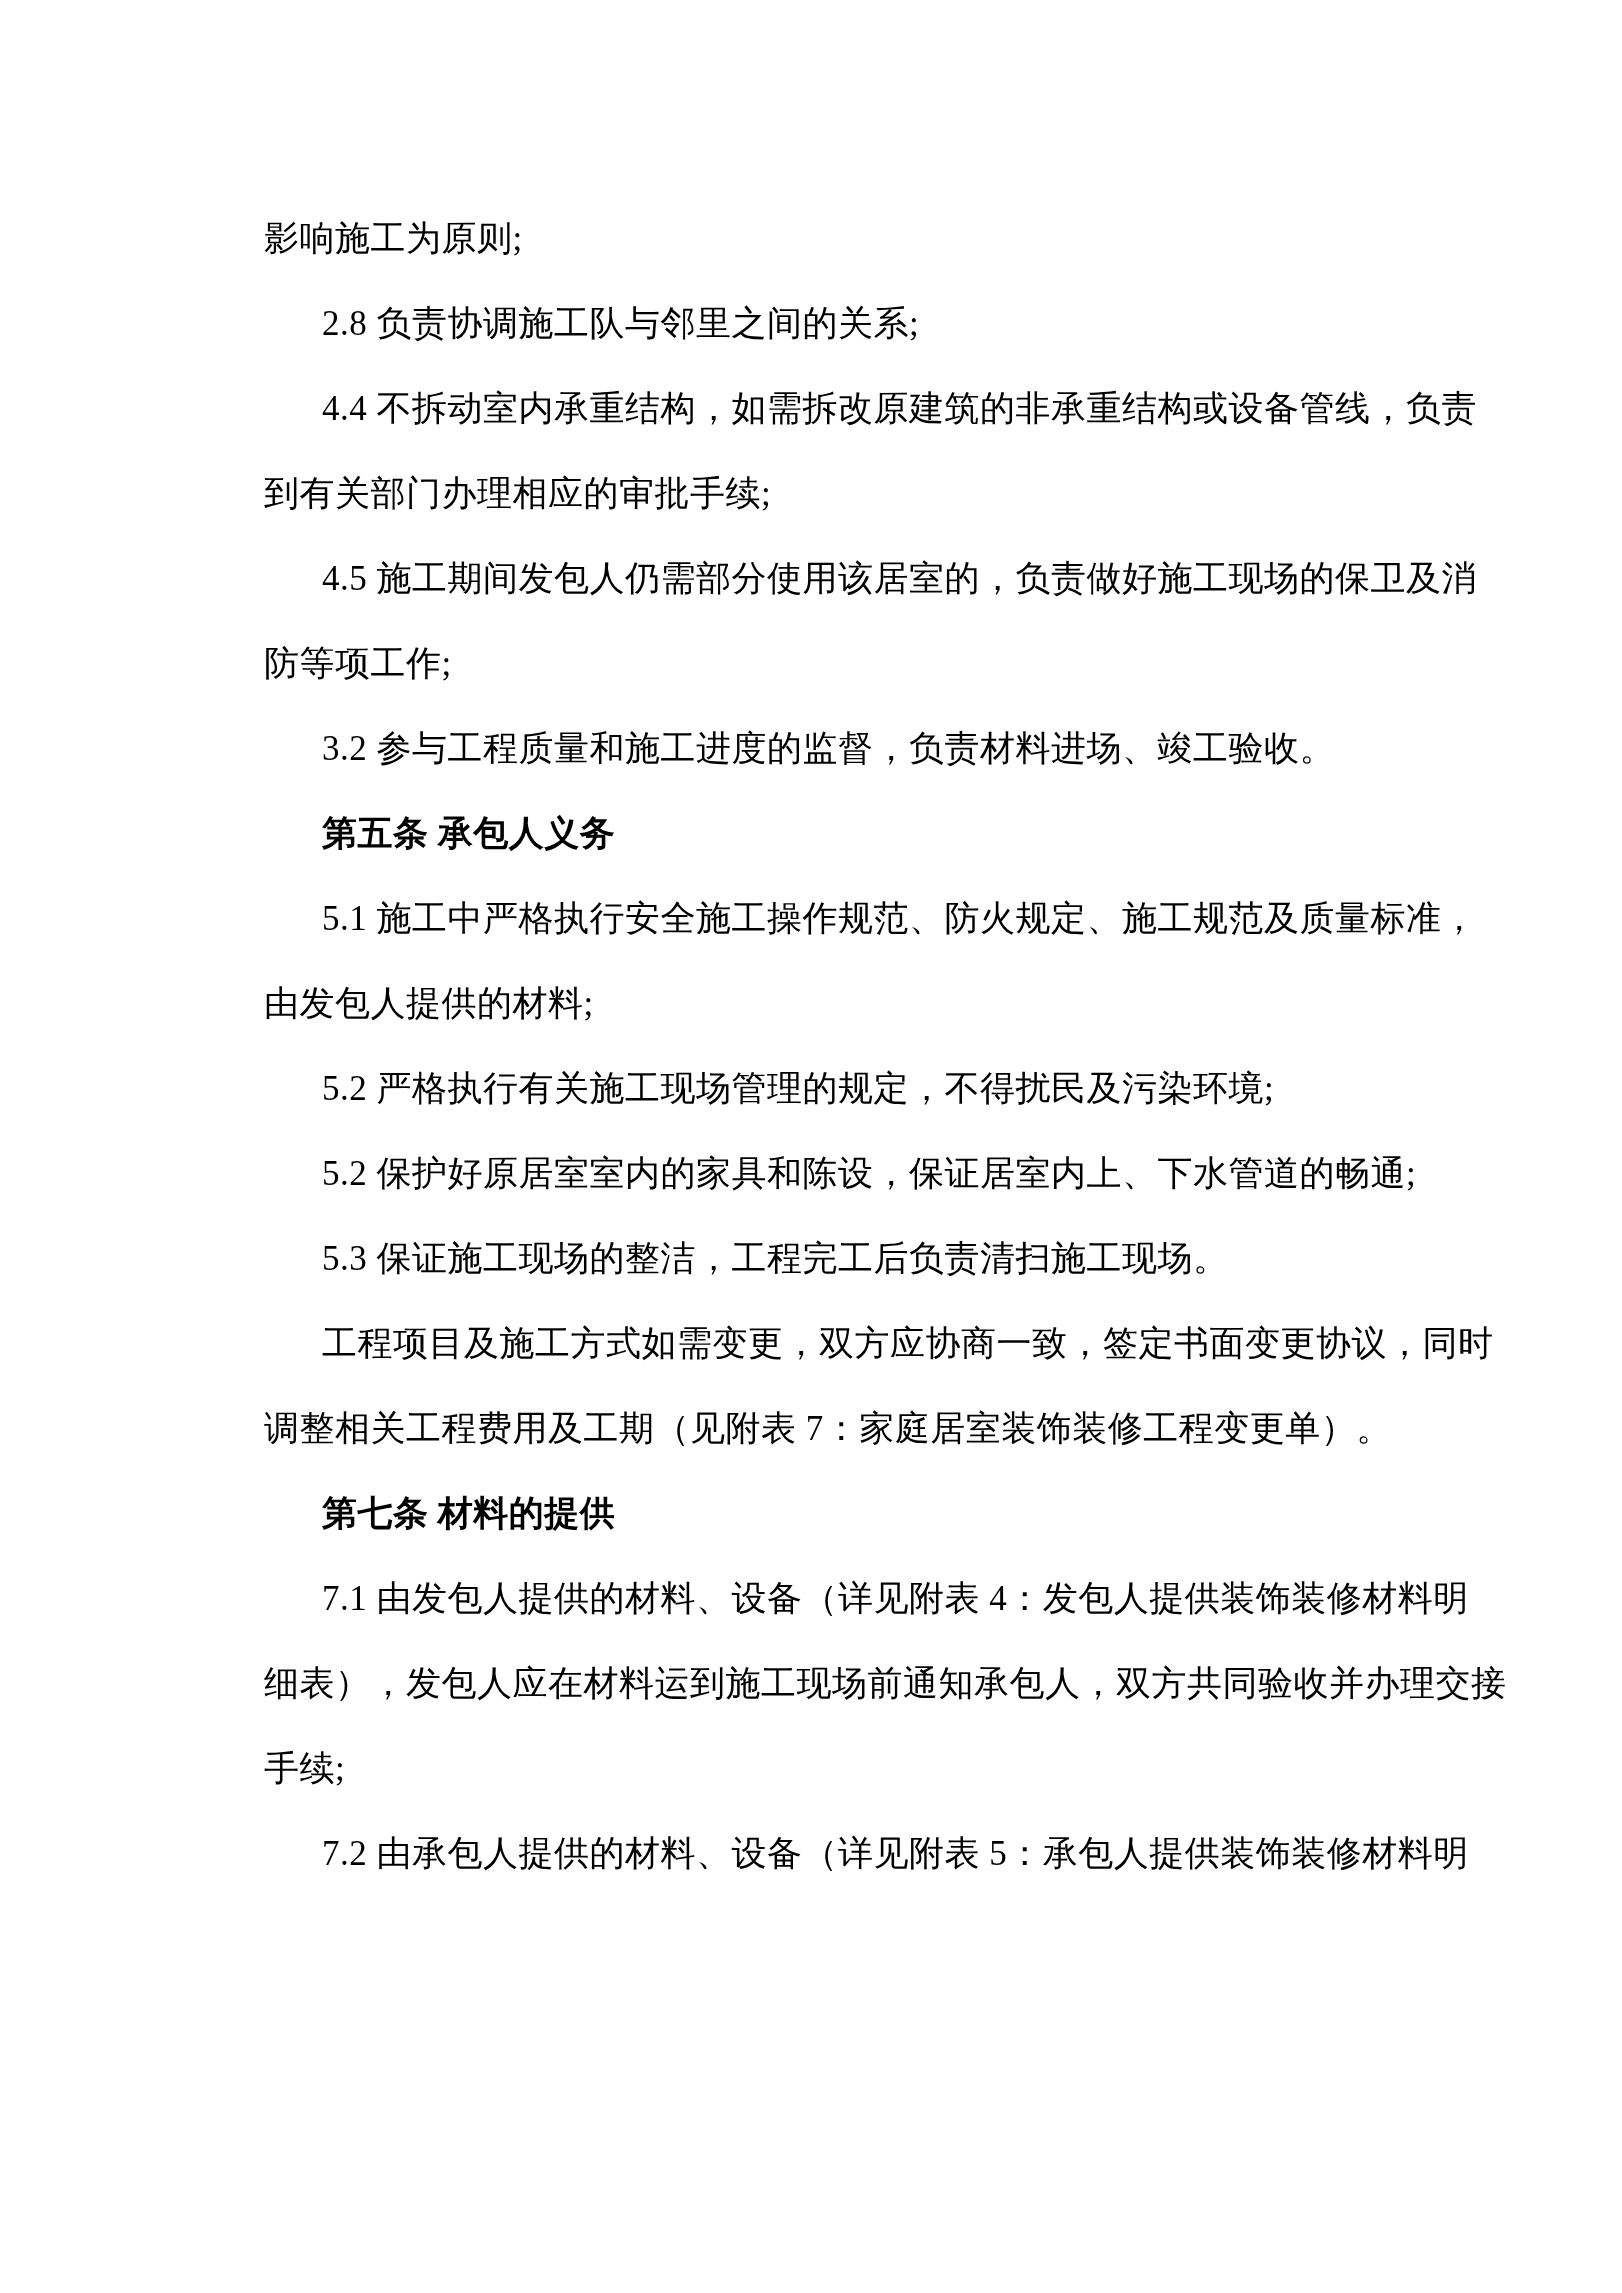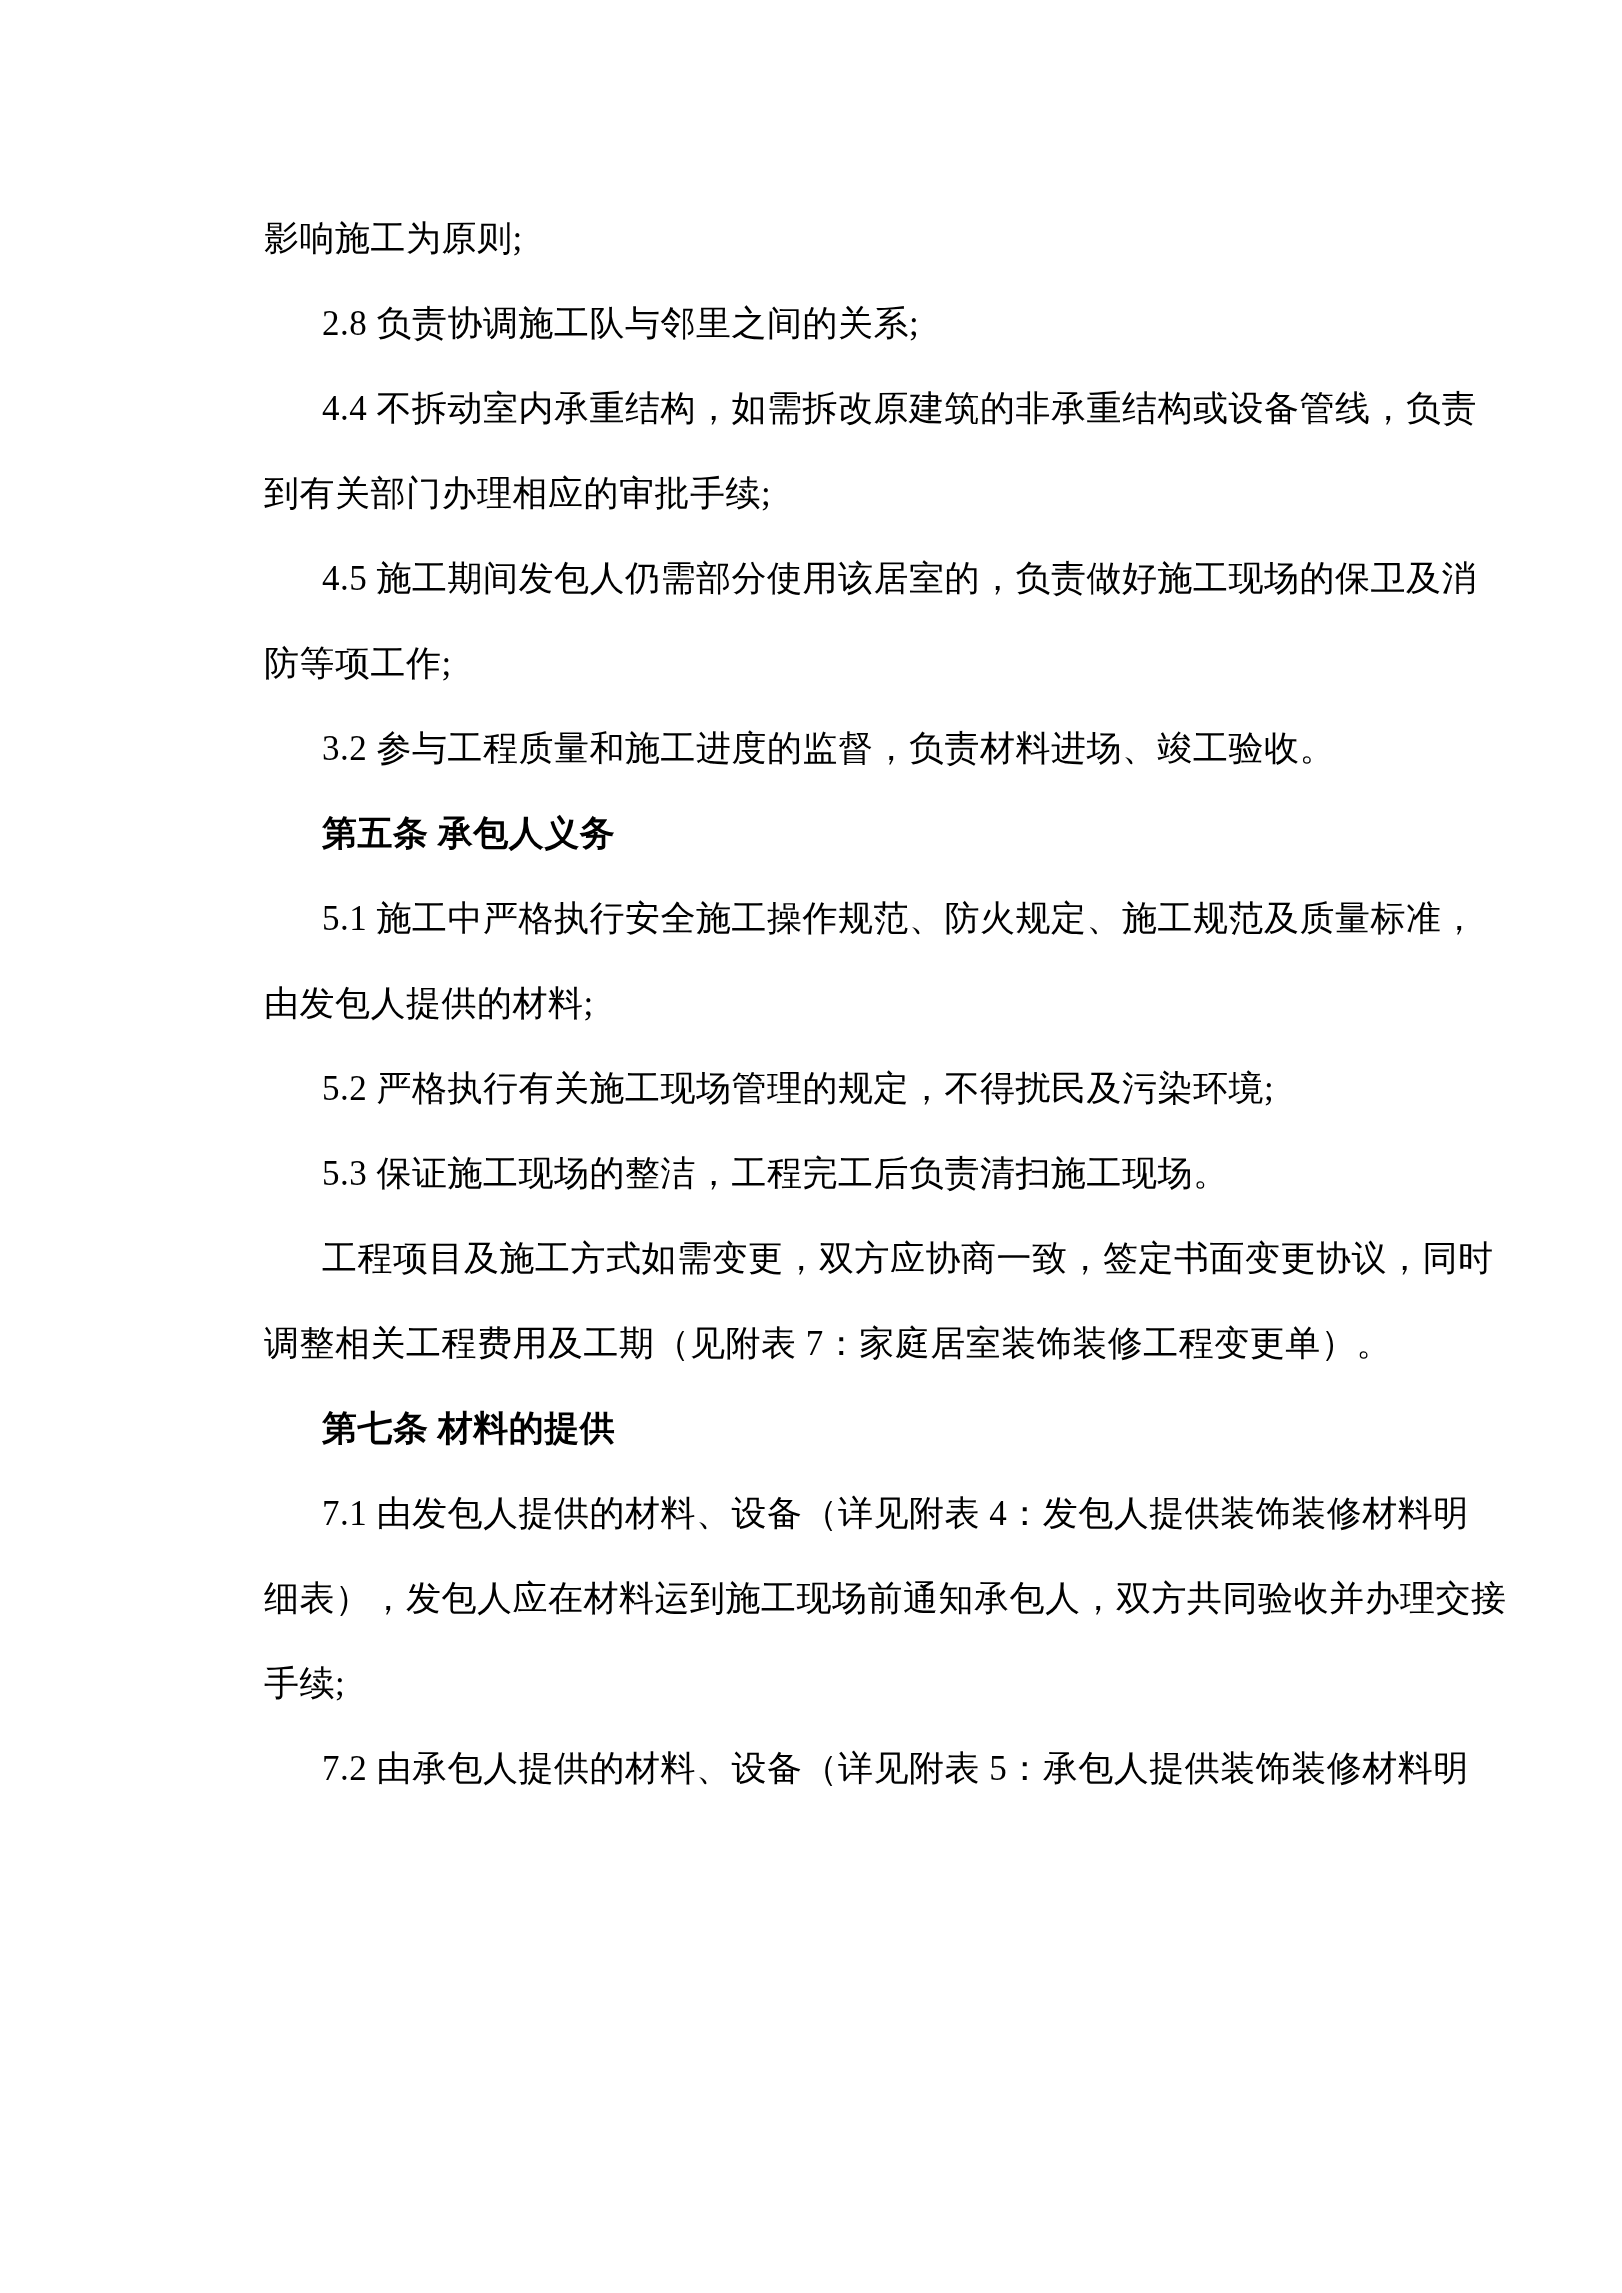--- a/index.html
+++ b/index.html
@@ -52,20 +52,21 @@
       <div class="line indent">2.8 负责协调施工队与邻里之间的关系;</div>
       <div class="line indent">4.4 不拆动室内承重结构，如需拆改原建筑的非承重结构或设备管线，负责</div>
       <div class="line">到有关部门办理相应的审批手续;</div>
       <div class="line indent">4.5 施工期间发包人仍需部分使用该居室的，负责做好施工现场的保卫及消</div>
       <div class="line">防等项工作;</div>
       <div class="line indent">3.2 参与工程质量和施工进度的监督，负责材料进场、竣工验收。</div>
       <div class="line indent bold">第五条 承包人义务</div>
       <div class="line indent">5.1 施工中严格执行安全施工操作规范、防火规定、施工规范及质量标准，</div>
       <div class="line">由发包人提供的材料;</div>
       <div class="line indent">5.2 严格执行有关施工现场管理的规定，不得扰民及污染环境;</div>
+      <div class="line indent">5.2 保护好原居室室内的家具和陈设，保证居室内上、下水管道的畅通;</div>
       <div class="line indent">5.3 保证施工现场的整洁，工程完工后负责清扫施工现场。</div>
       <div class="line indent">工程项目及施工方式如需变更，双方应协商一致，签定书面变更协议，同时</div>
       <div class="line">调整相关工程费用及工期（见附表 7：家庭居室装饰装修工程变更单）。</div>
       <div class="line indent bold">第七条 材料的提供</div>
       <div class="line indent">7.1 由发包人提供的材料、设备（详见附表 4：发包人提供装饰装修材料明</div>
       <div class="line">细表），发包人应在材料运到施工现场前通知承包人，双方共同验收并办理交接</div>
       <div class="line">手续;</div>
       <div class="line indent">7.2 由承包人提供的材料、设备（详见附表 5：承包人提供装饰装修材料明</div>
     </div>
 </div>

